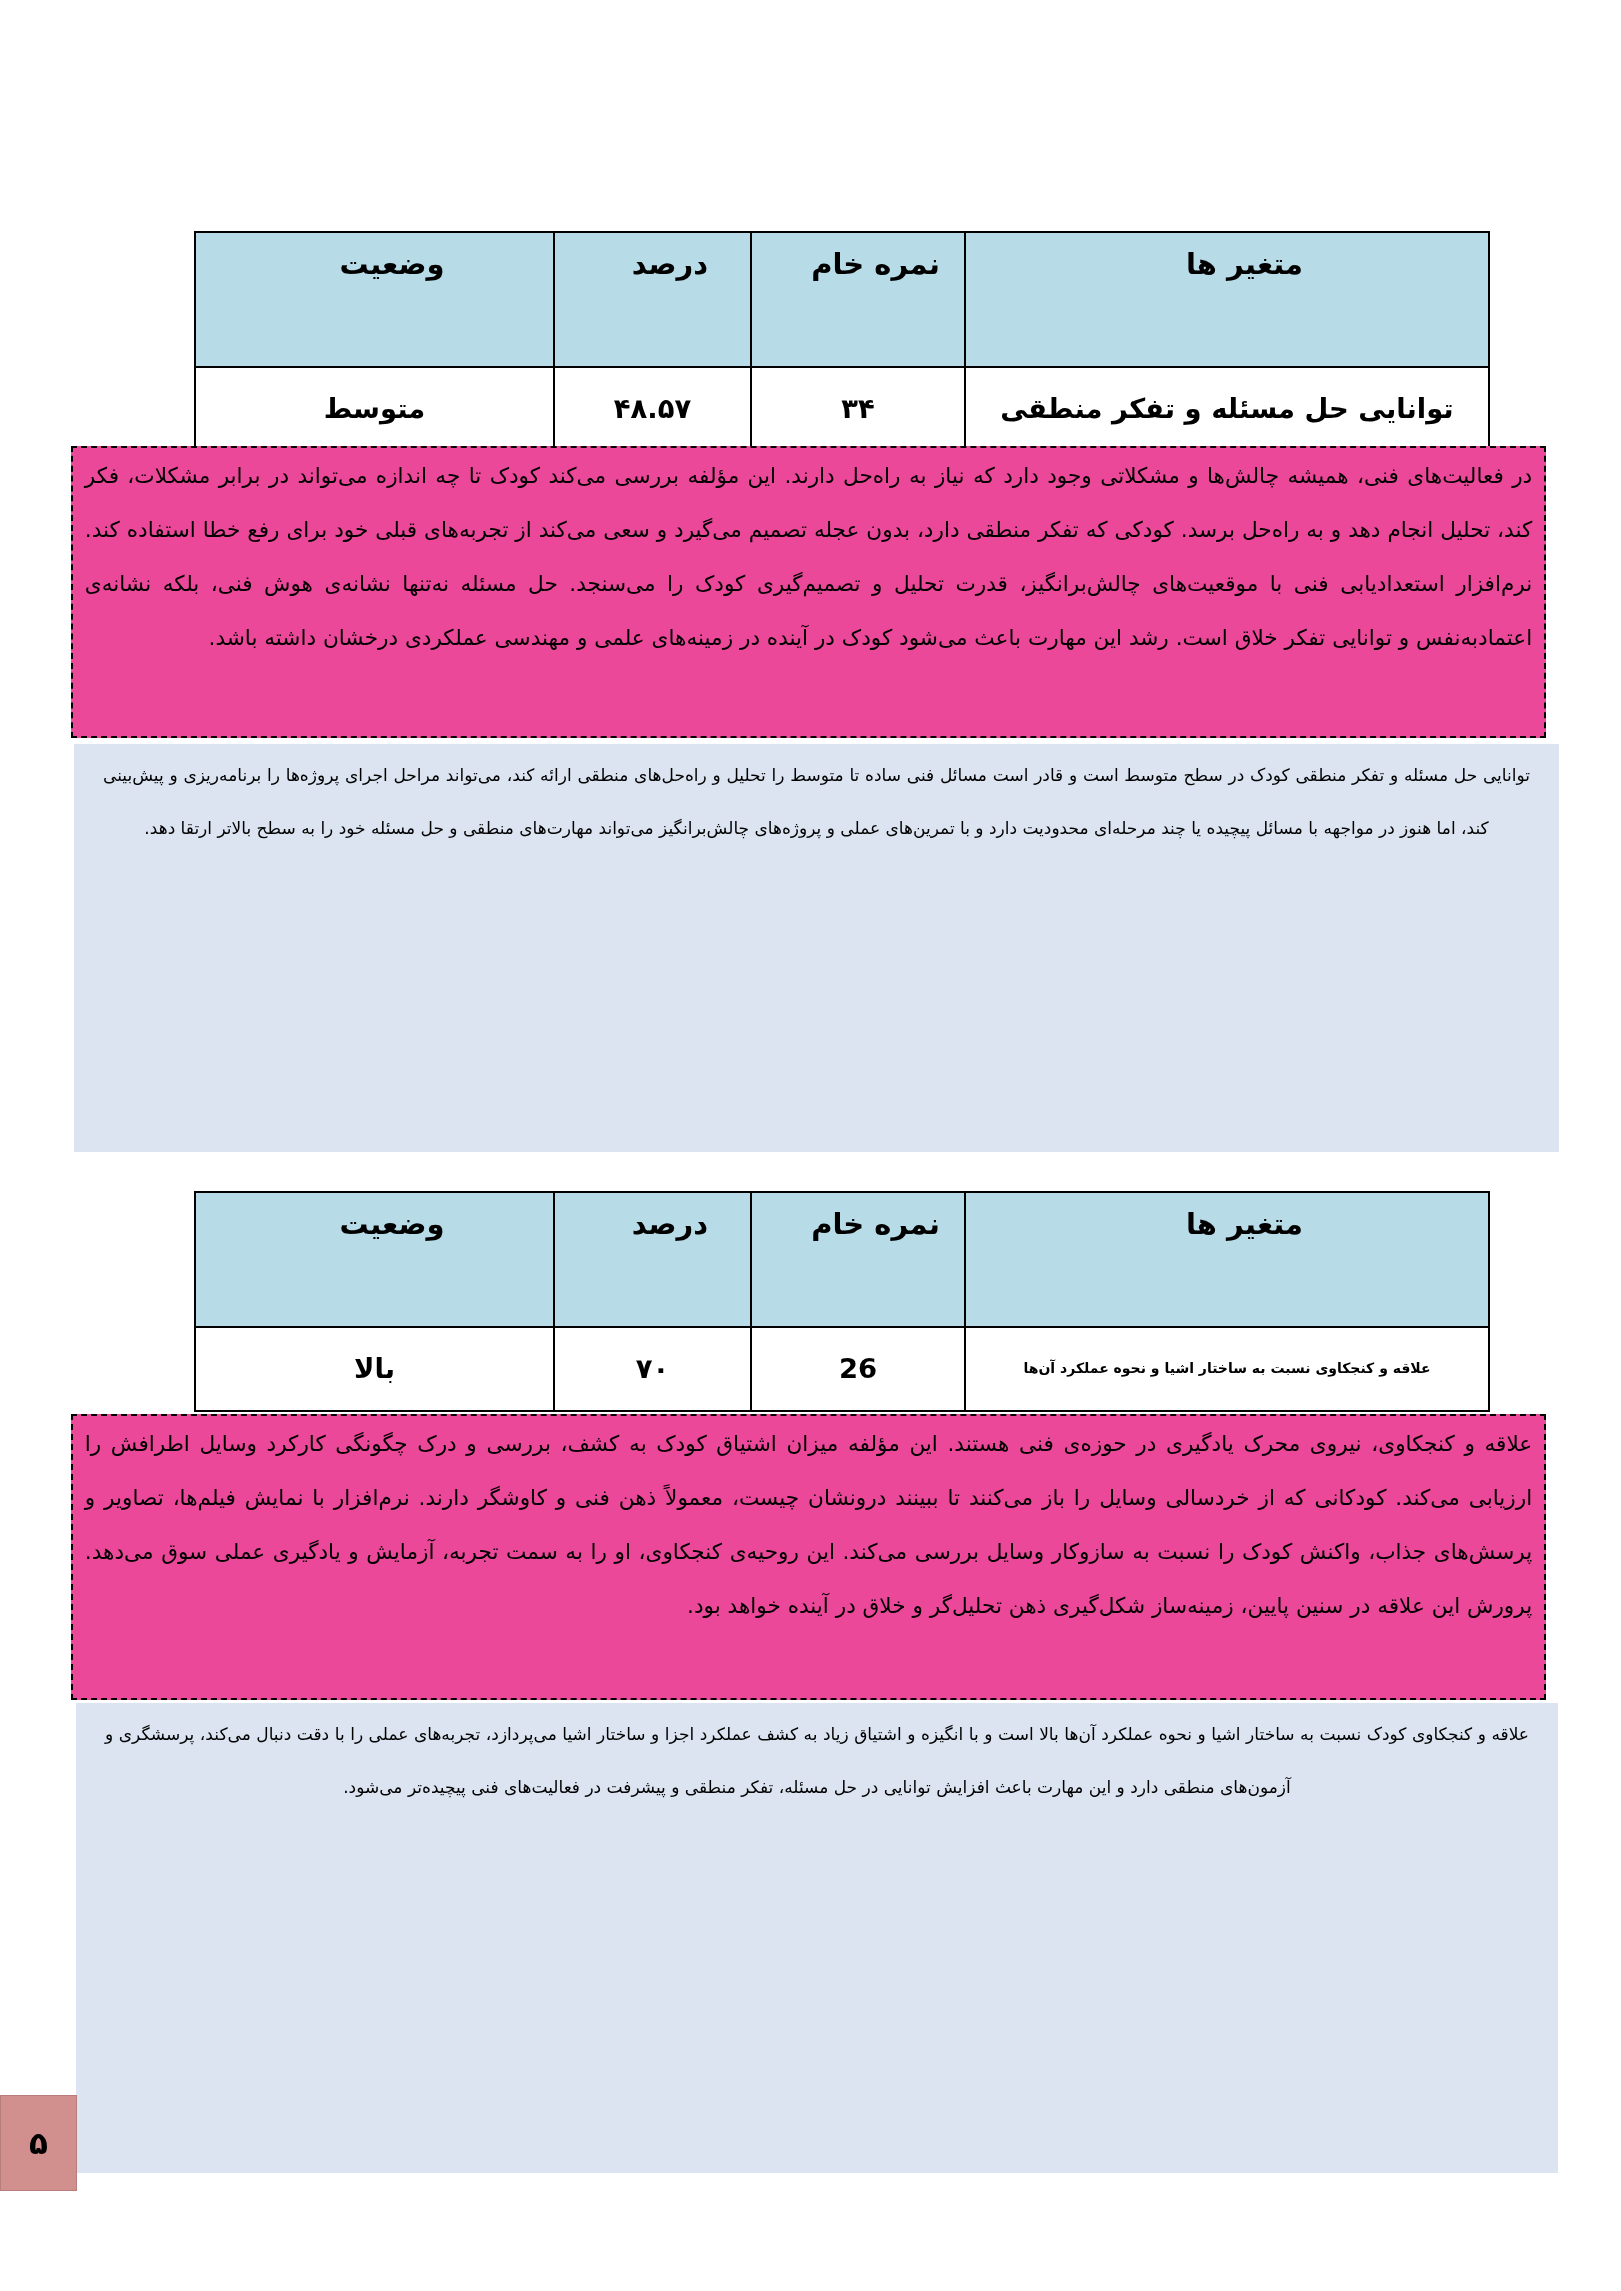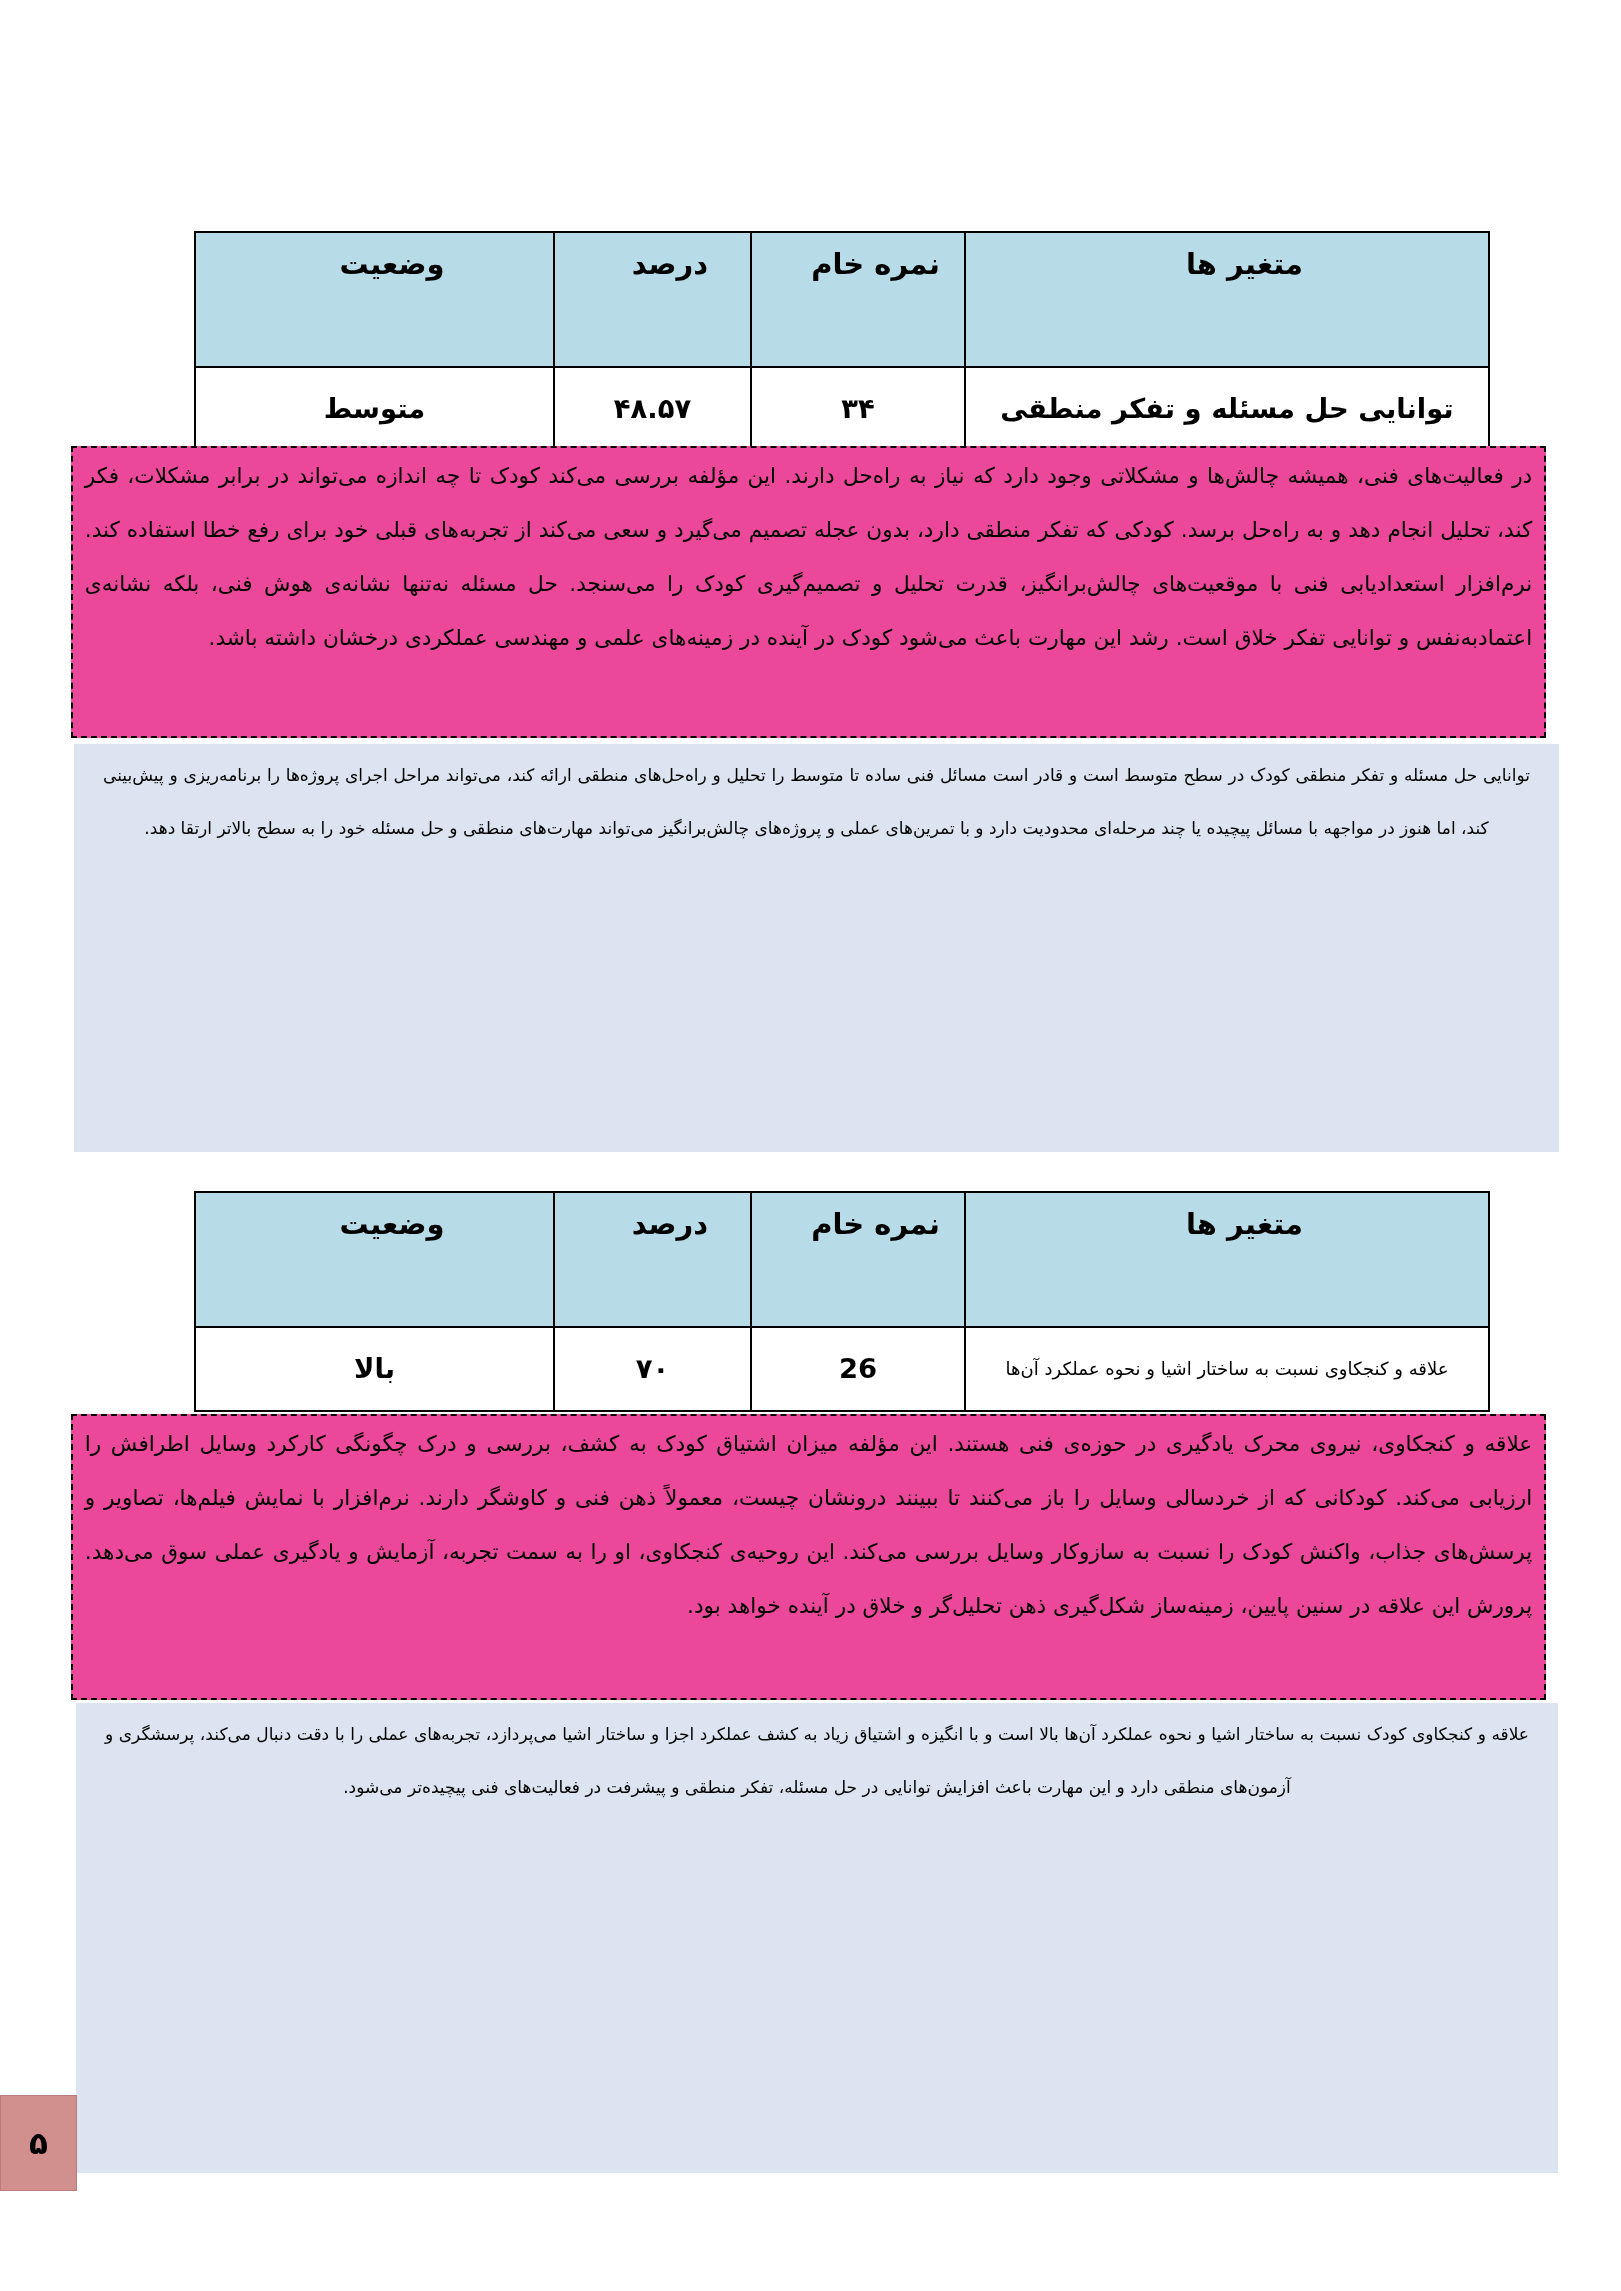--- a/index.html
+++ b/index.html
@@ -51,22 +51,22 @@
     border-bottom:2.9px solid var(--border-color);
   }
   table.scores td{
     height:78px;
     vertical-align:middle;
     font-size:27.4px;
     font-weight:bold;
     padding:2px 2px;
   }
   table.scores td.small-var{
-    font-size:18px;
-    font-weight:normal;
+    font-size:14px;
+    font-weight:bold;
     line-height:31px;
   }
   
   .desc-block{
     position:absolute;
     left:71px;width:1475px;
     box-sizing:border-box;
     border:2px dashed var(--border-color);
     background:#ec4899;
     font-size:21.6px;

